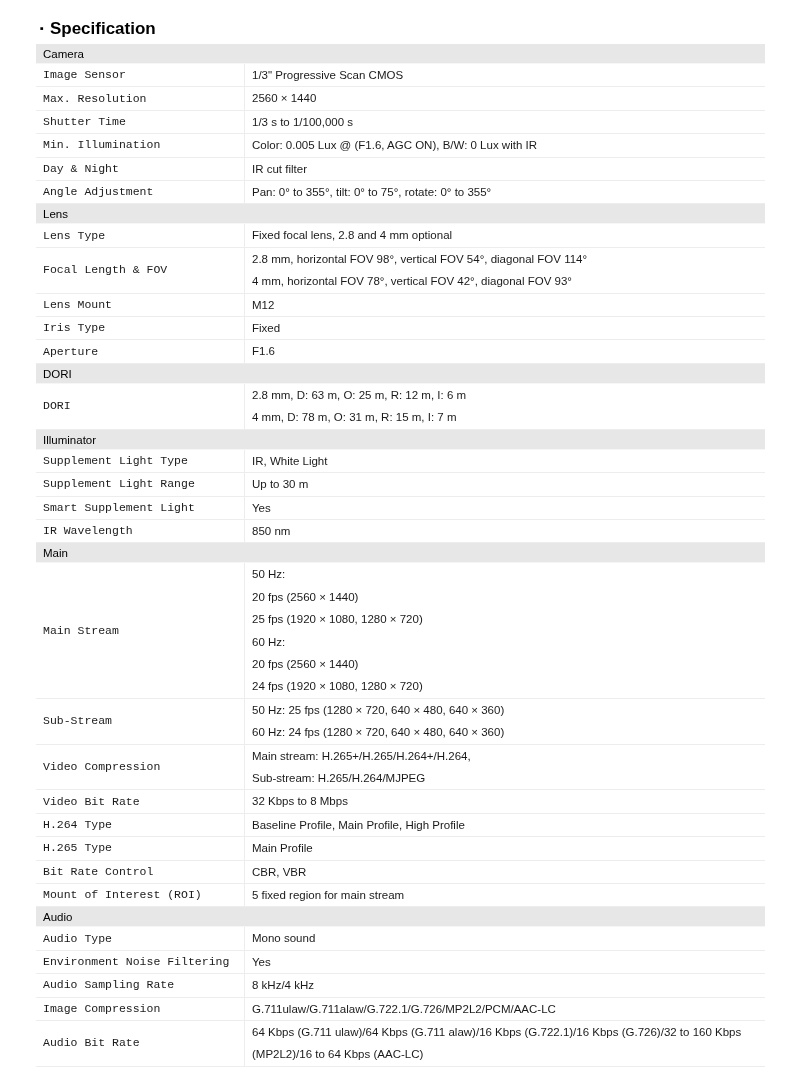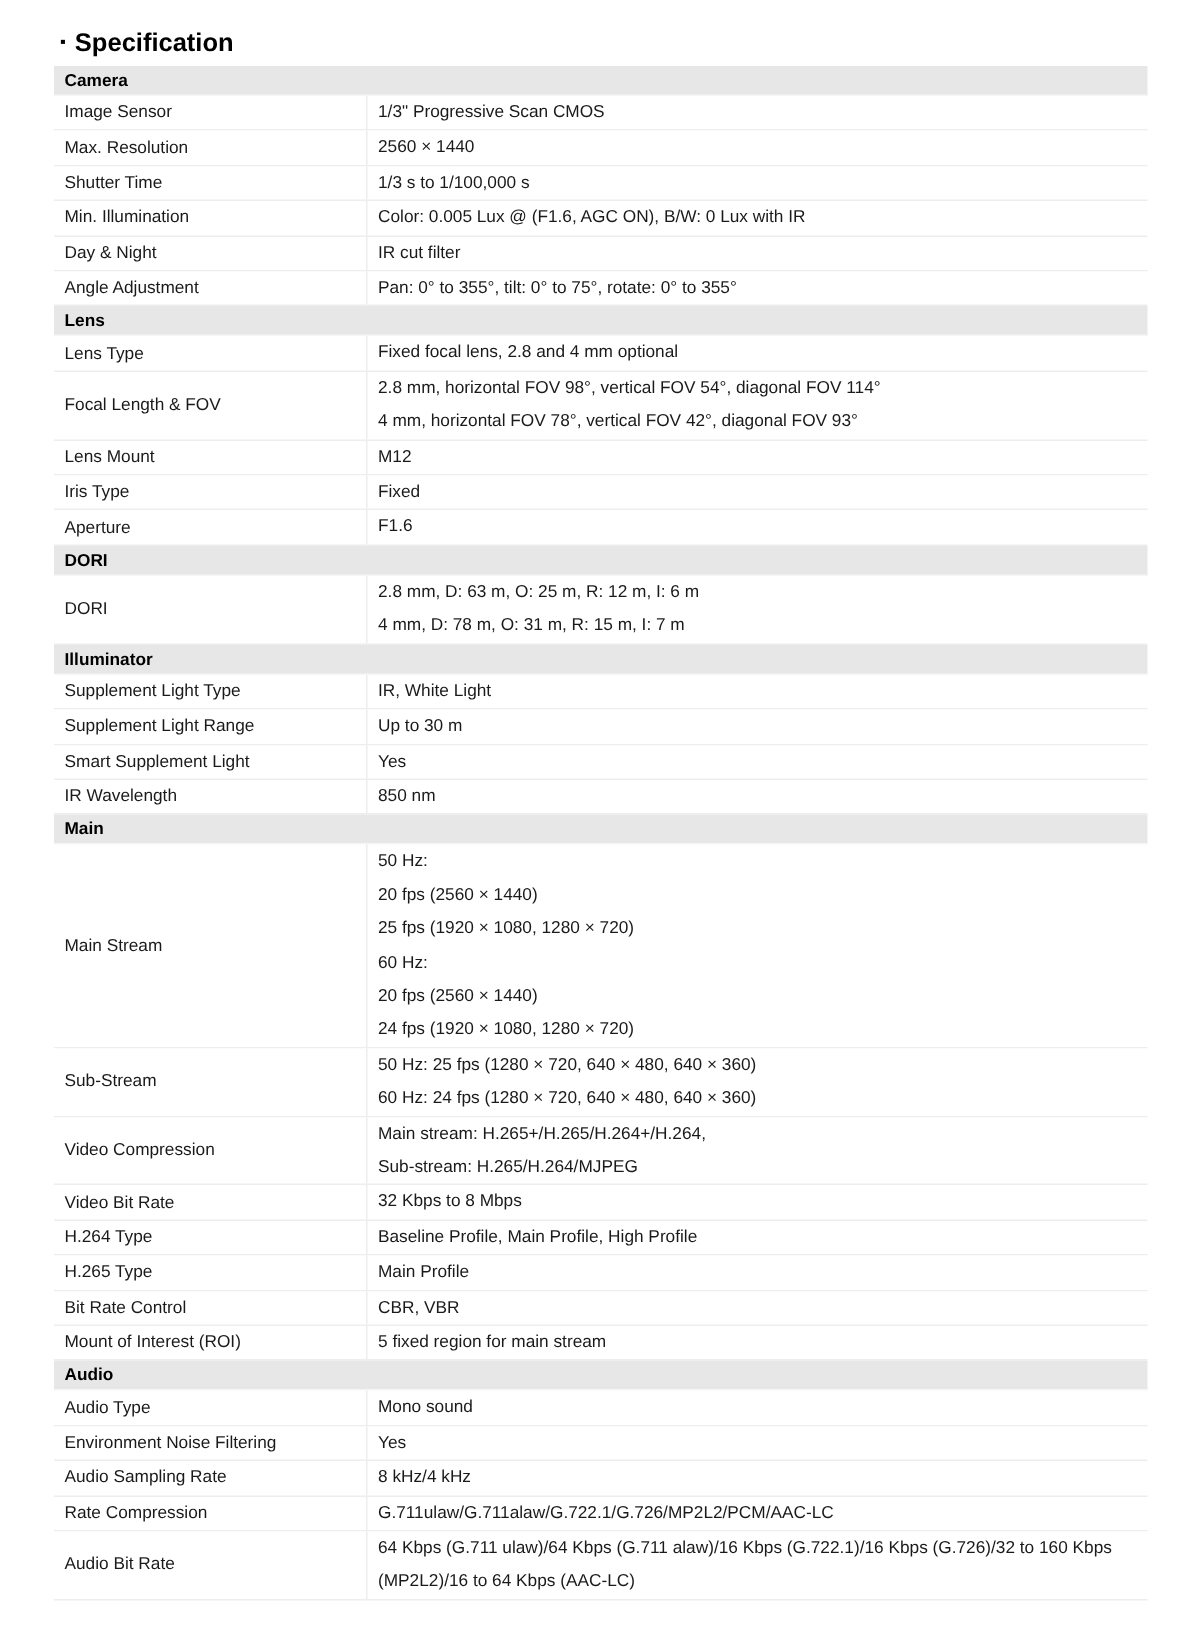--- a/index.html
+++ b/index.html
@@ -27,41 +27,42 @@
     top: -1px;
   }
   .spec-table {
     margin-left: 36px;
     width: 729px;
     font-size: 11.5px;
     color: #1a1a1a;
   }
   .section-header {
     background: #e7e7e7;
-    font-weight: bold;
+    font-weight: normal;
     height: 20px;
     line-height: 20px;
     padding-left: 7px;
     color: #000000;
     border-bottom: 1px solid #f6f6f6;
   }
   .spec-row {
     display: flex;
     border-bottom: 1px solid #ededed;
     background: #ffffff;
   }
   .spec-label {
     width: 209px;
     min-width: 209px;
     border-right: 1px solid #ededed;
     padding-left: 7px;
     padding-right: 6px;
     display: flex;
     align-items: center;
     line-height: 14px;
+    font-family: Liberation Mono, monospace;
   }
   .spec-value {
     flex: 1;
     padding-left: 7px;
     padding-right: 12px;
     display: flex;
     flex-direction: column;
     justify-content: center;
   }
   .value-line {
@@ -249,21 +250,21 @@
           <div class="value-line">Yes</div>
         </div>
       </div>
       <div class="spec-row">
         <div class="spec-label">Audio Sampling Rate</div>
         <div class="spec-value">
           <div class="value-line">8 kHz/4 kHz</div>
         </div>
       </div>
       <div class="spec-row">
-        <div class="spec-label">Rate Compression</div>
+        <div class="spec-label">Image Compression</div>
         <div class="spec-value">
           <div class="value-line">G.711ulaw/G.711alaw/G.722.1/G.726/MP2L2/PCM/AAC-LC</div>
         </div>
       </div>
       <div class="spec-row">
         <div class="spec-label">Audio Bit Rate</div>
         <div class="spec-value">
           <div class="value-line">64 Kbps (G.711 ulaw)/64 Kbps (G.711 alaw)/16 Kbps (G.722.1)/16 Kbps (G.726)/32 to 160 Kbps (MP2L2)/16 to 64 Kbps (AAC-LC)</div>
         </div>
       </div>

